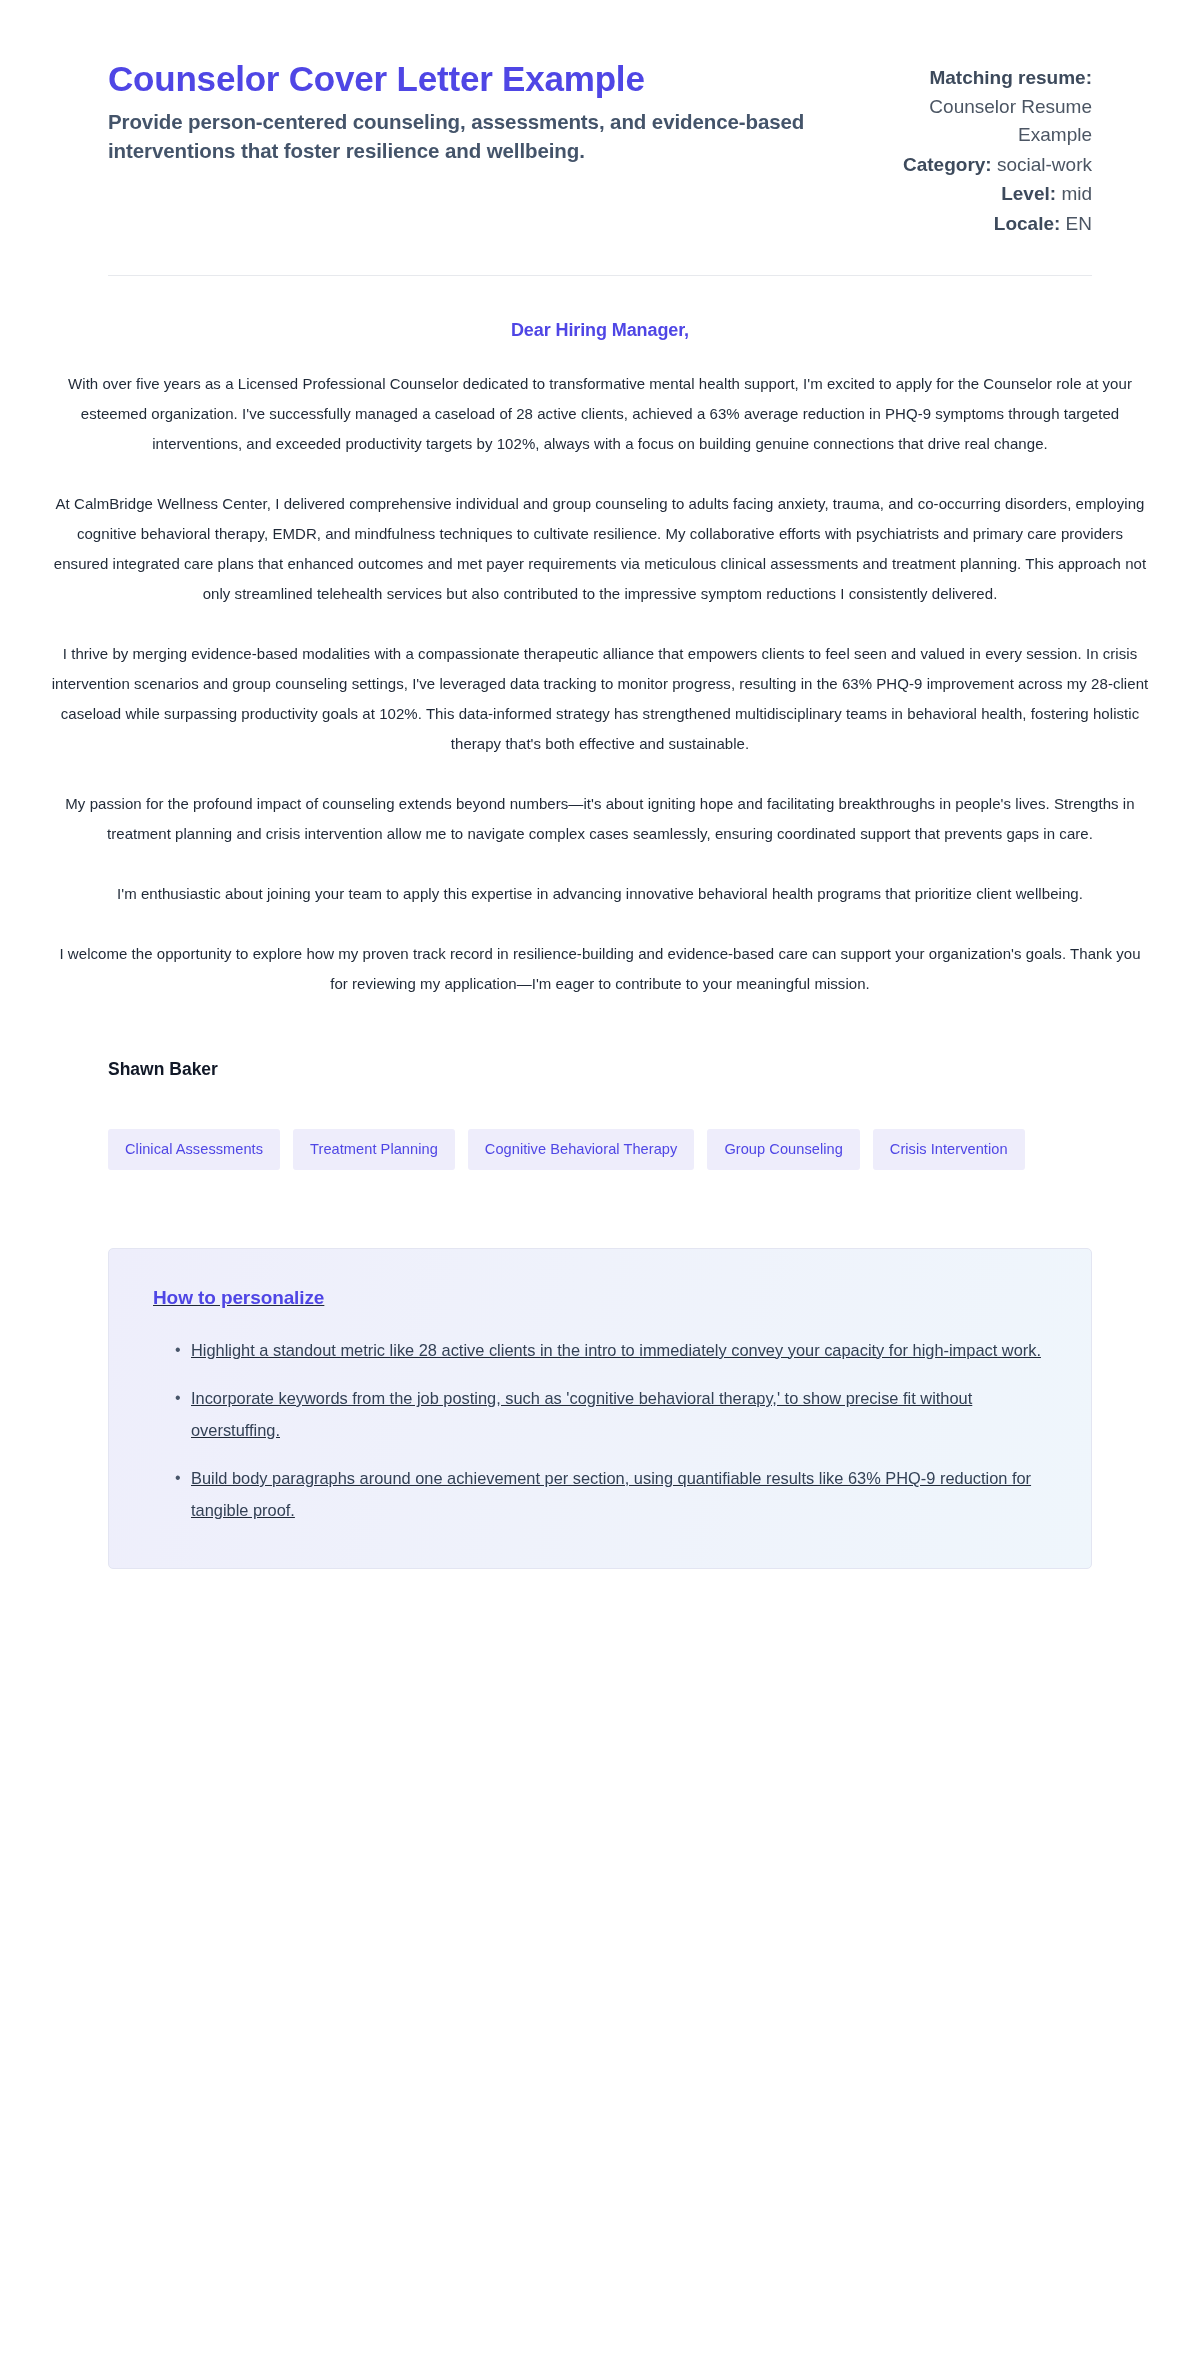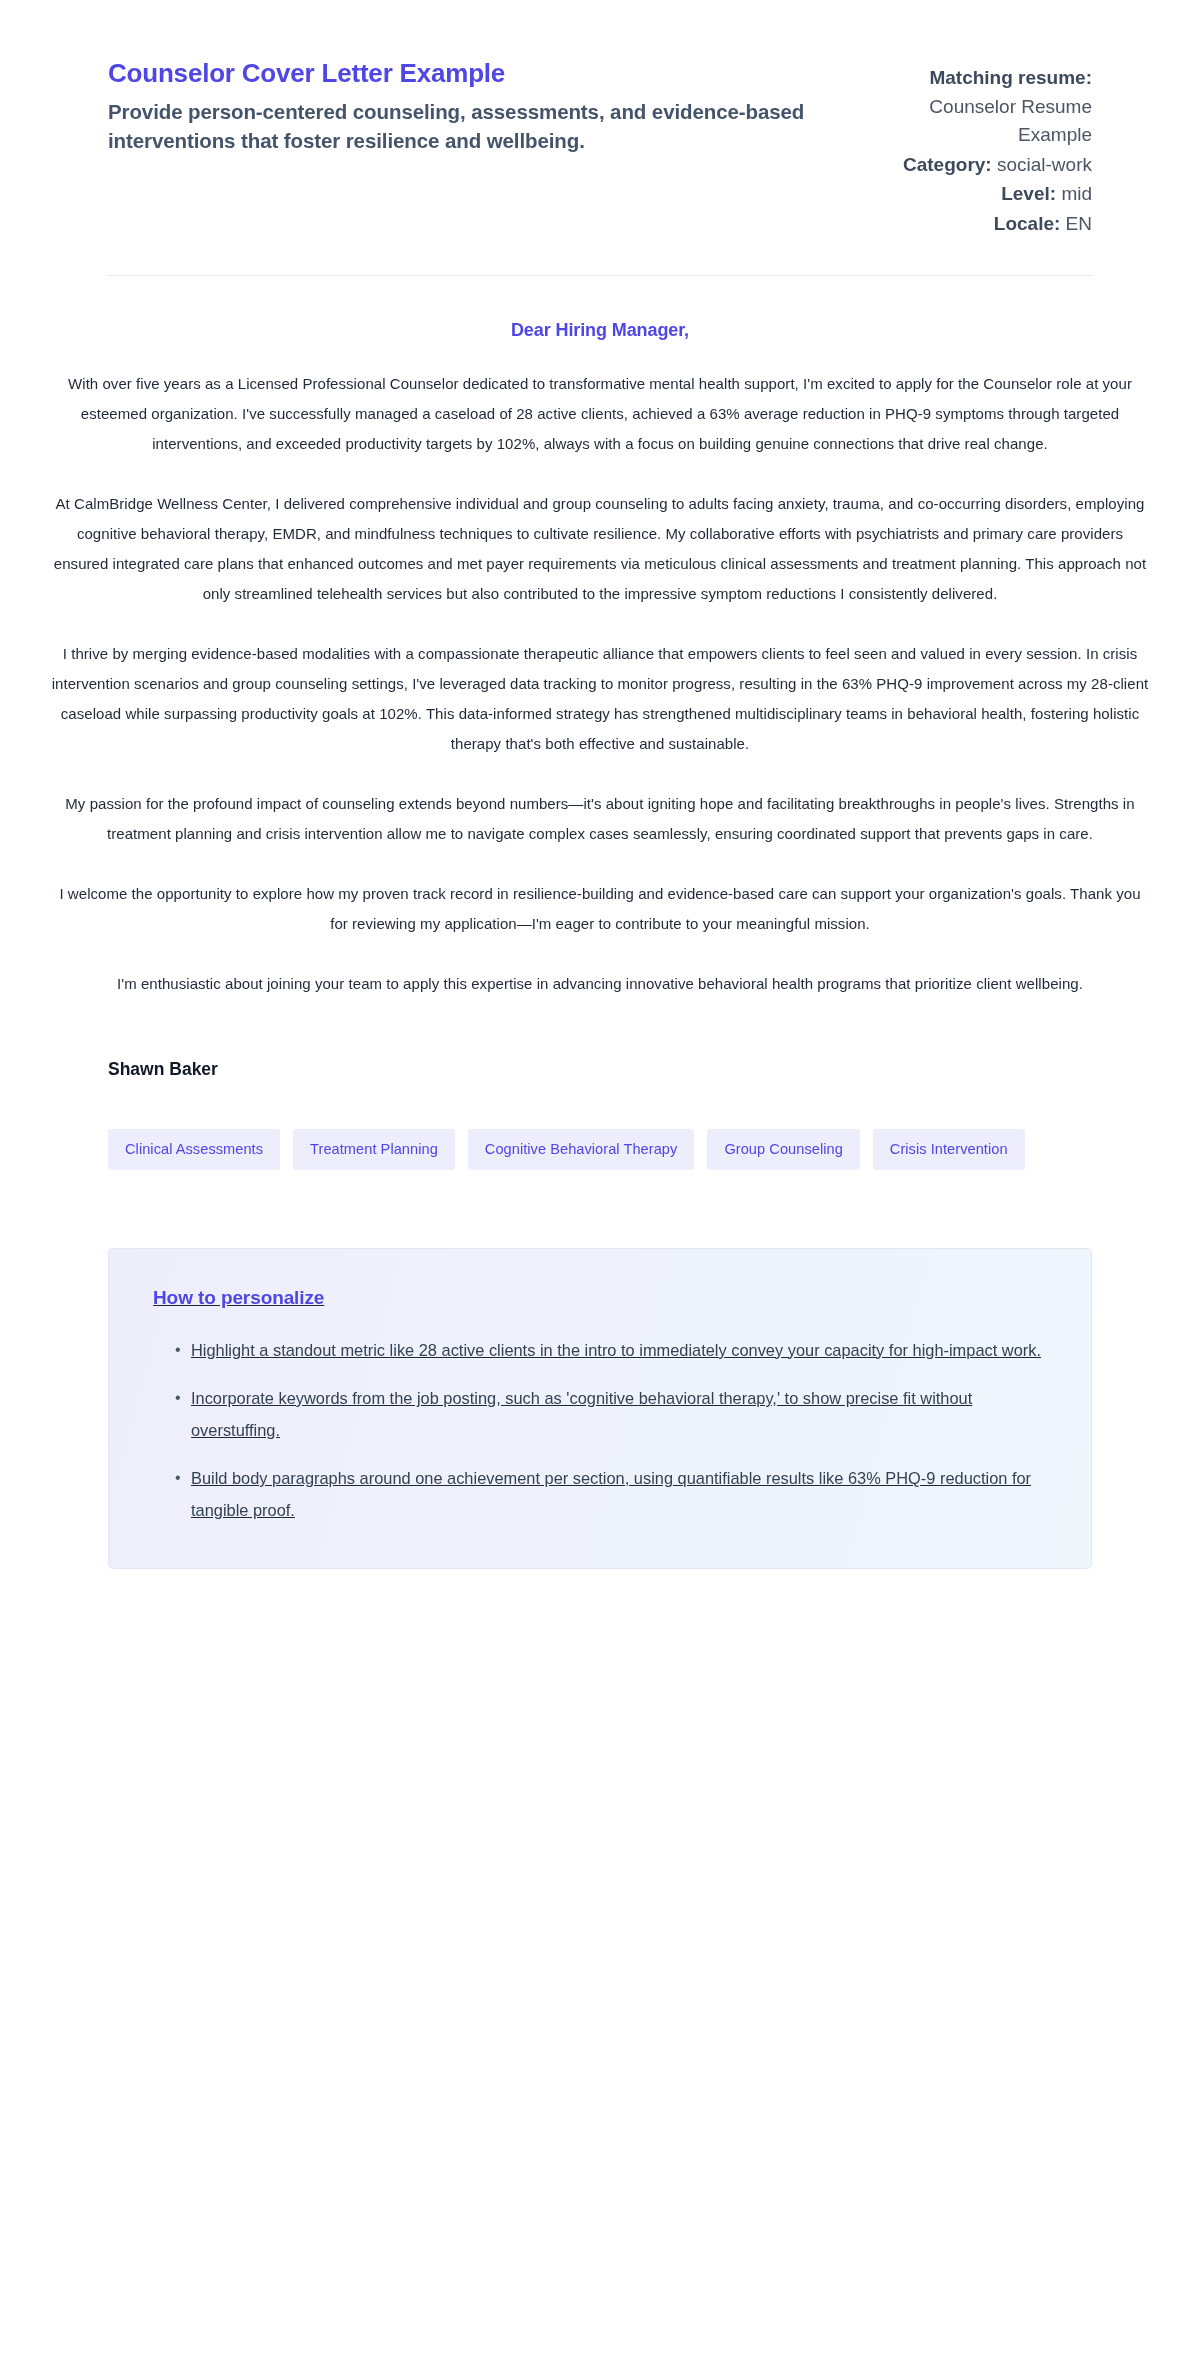--- a/index.html
+++ b/index.html
@@ -30,21 +30,21 @@
     justify-content: space-between;
     padding: 58px 108px 0 108px;
     gap: 36px;
   }
   .header-left {
     flex: 1 1 auto;
     max-width: 760px;
   }
   .doc-title {
     margin: 0;
-    font-size: 26px;
+    font-size: 35px;
     line-height: 1.18;
     font-weight: bold;
     color: #4f46e5;
     letter-spacing: -0.2px;
   }
   .doc-subtitle {
     margin: 8px 0 0 0;
     font-size: 20.5px;
     line-height: 1.42;
     font-weight: bold;
@@ -214,22 +214,22 @@
   </div>
 
   <hr class="header-rule">
 
   <div class="letter">
     <p class="salutation">Dear Hiring Manager,</p>
     <p class="para first">With over five years as a Licensed Professional Counselor dedicated to transformative mental health support, I'm excited to apply for the Counselor role at your esteemed organization. I've successfully managed a caseload of 28 active clients, achieved a 63% average reduction in PHQ-9 symptoms through targeted interventions, and exceeded productivity targets by 102%, always with a focus on building genuine connections that drive real change.</p>
     <p class="para">At CalmBridge Wellness Center, I delivered comprehensive individual and group counseling to adults facing anxiety, trauma, and co-occurring disorders, employing cognitive behavioral therapy, EMDR, and mindfulness techniques to cultivate resilience. My collaborative efforts with psychiatrists and primary care providers ensured integrated care plans that enhanced outcomes and met payer requirements via meticulous clinical assessments and treatment planning. This approach not only streamlined telehealth services but also contributed to the impressive symptom reductions I consistently delivered.</p>
     <p class="para">I thrive by merging evidence-based modalities with a compassionate therapeutic alliance that empowers clients to feel seen and valued in every session. In crisis intervention scenarios and group counseling settings, I've leveraged data tracking to monitor progress, resulting in the 63% PHQ-9 improvement across my 28-client caseload while surpassing productivity goals at 102%. This data-informed strategy has strengthened multidisciplinary teams in behavioral health, fostering holistic therapy that's both effective and sustainable.</p>
     <p class="para">My passion for the profound impact of counseling extends beyond numbers—it's about igniting hope and facilitating breakthroughs in people's lives. Strengths in treatment planning and crisis intervention allow me to navigate complex cases seamlessly, ensuring coordinated support that prevents gaps in care.</p>
+    <p class="para">I'm enthusiastic about joining your team to apply this expertise in advancing innovative behavioral health programs that prioritize client wellbeing.</p>
     <p class="para">I welcome the opportunity to explore how my proven track record in resilience-building and evidence-based care can support your organization's goals. Thank you for reviewing my application—I'm eager to contribute to your meaningful mission.</p>
-    <p class="para">I'm enthusiastic about joining your team to apply this expertise in advancing innovative behavioral health programs that prioritize client wellbeing.</p>
   </div>
 
   <div class="signature">
     <p class="sig-name">Shawn Baker</p>
   </div>
 
   <div class="tag-list">
     <span class="tag">Clinical Assessments</span>
     <span class="tag">Treatment Planning</span>
     <span class="tag">Cognitive Behavioral Therapy</span>

